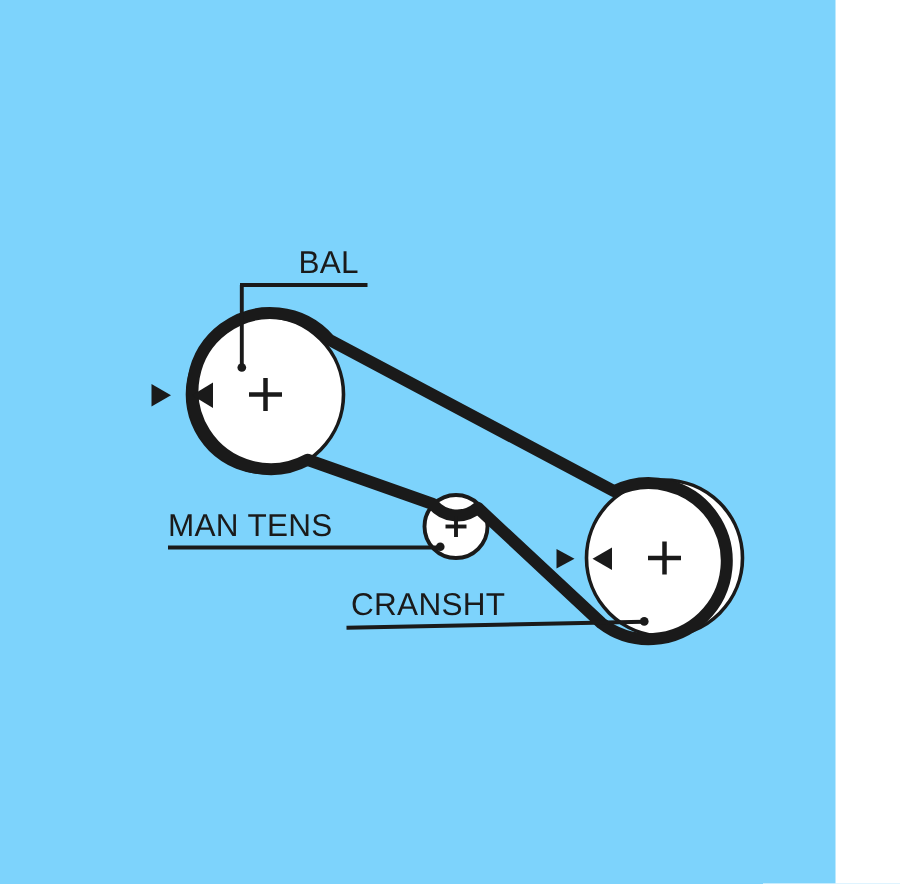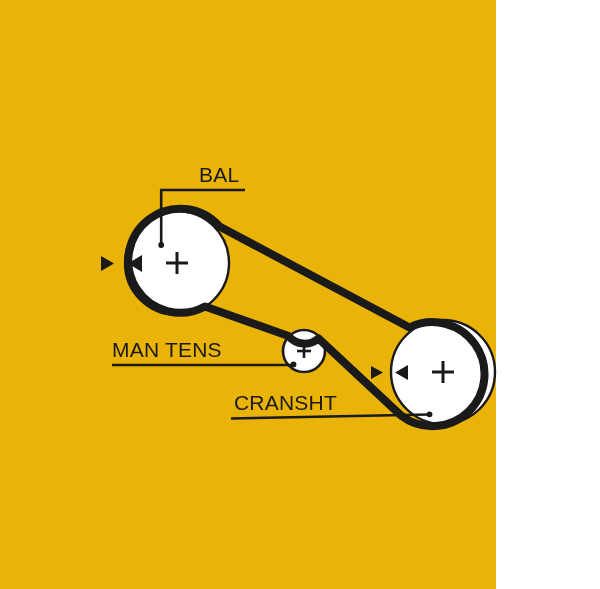--- a/index.html
+++ b/index.html
@@ -9,23 +9,23 @@
     background: #ffffff;
   }
   body {
     width: 600px;
     height: 589px;
     font-family: "Liberation Sans", sans-serif;
     overflow: hidden;
   }
   #diagram-root {
     position: relative;
-    width: 496px;
+    width: 557px;
     height: 589px;
-    background: #eab308;
+    background: #7dd3fc;
   }
   #belt-svg {
     position: absolute;
     top: 0;
     left: 0;
     width: 600px;
     height: 589px;
     display: block;
   }
   .label-text {

